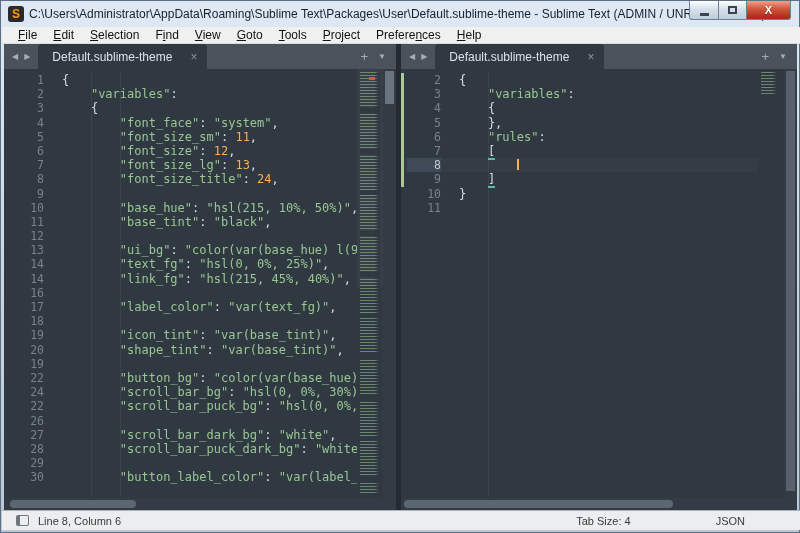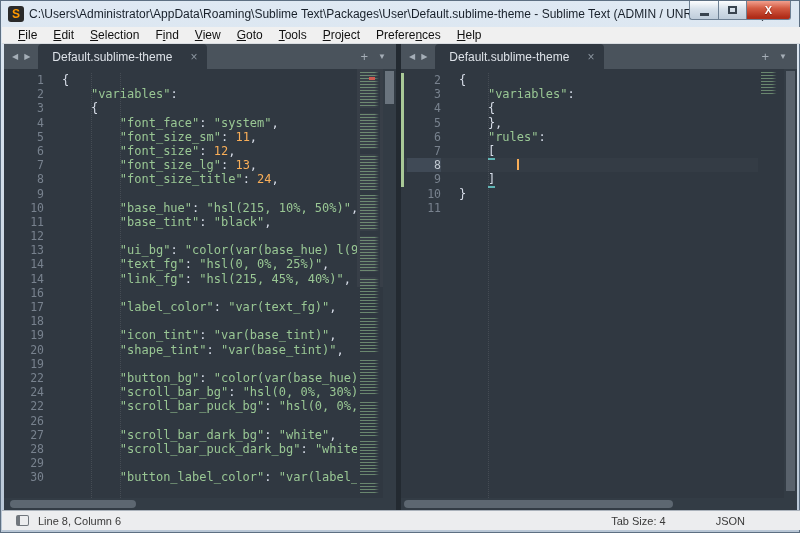--- a/index.html
+++ b/index.html
@@ -93,21 +93,21 @@
   .hthumb { position:absolute; top:2px; height:8px; border-radius:4px; background:#5d6771; }
   .hthumb-left { left:6px; width:126px; }
   .hthumb-right { left:3px; width:269px; }
 
   
   .statusbar { position:absolute; left:1px; top:509px; width:798px; height:20px; background:#ecedef;
     border-top:1px solid #aab2bb; display:flex; align-items:center; font-size:11px; color:#3a3a3a; }
   .status-icon { width:13px; height:11px; border:1px solid #70767d; border-radius:2px; margin:0 9px 0 14px;
     border-left-width:4px; }
   .status-right { margin-left:auto; display:flex; }
-  .status-tabsize { margin-right:50px; }
+  .status-tabsize { margin-right:85px; }
   .status-syntax { margin-right:55px; }
 
   
 </style>
 </head>
 <body>
 
 <div class="window">
 
   <div class="titlebar">

